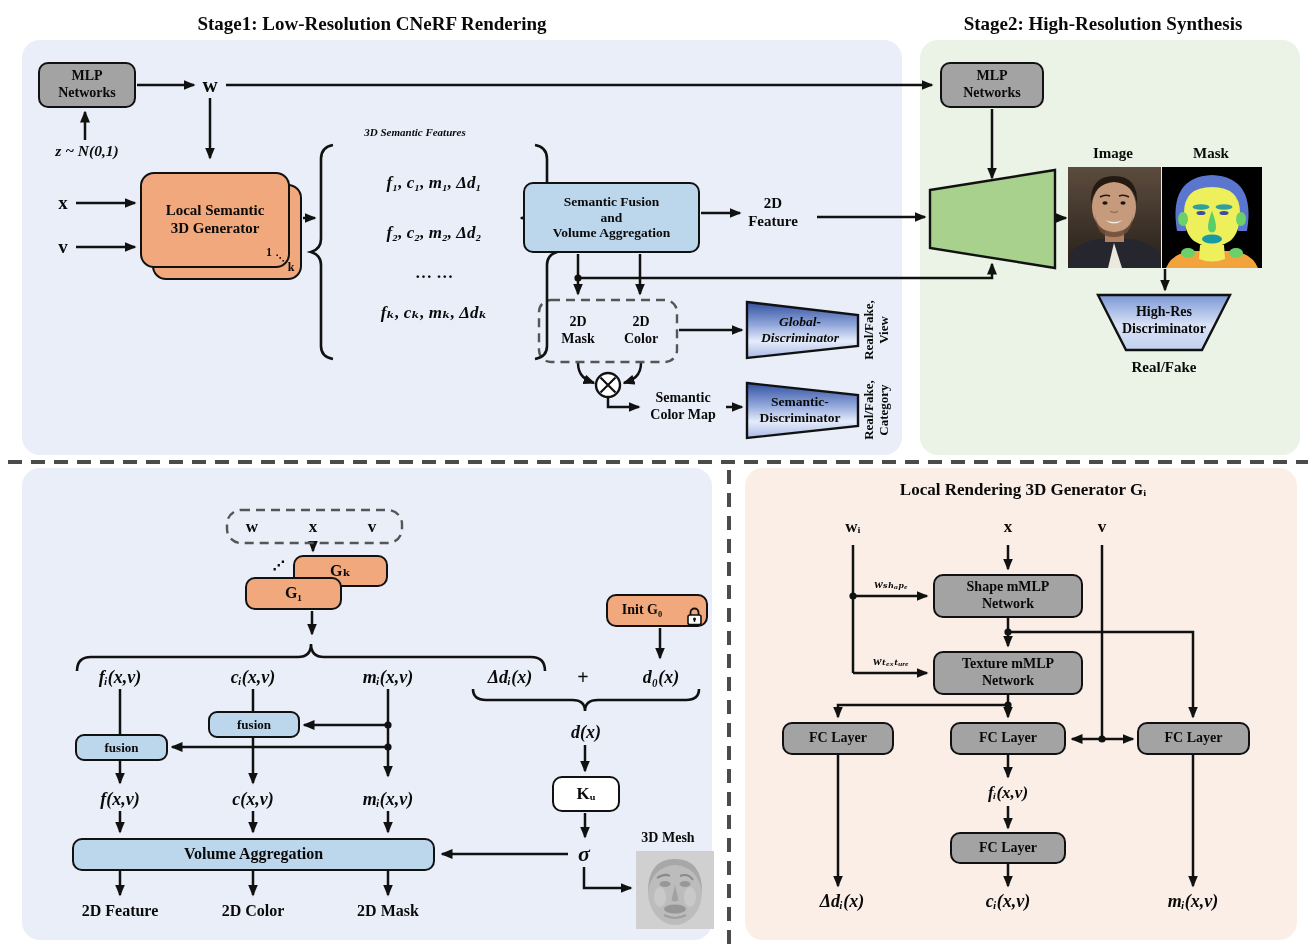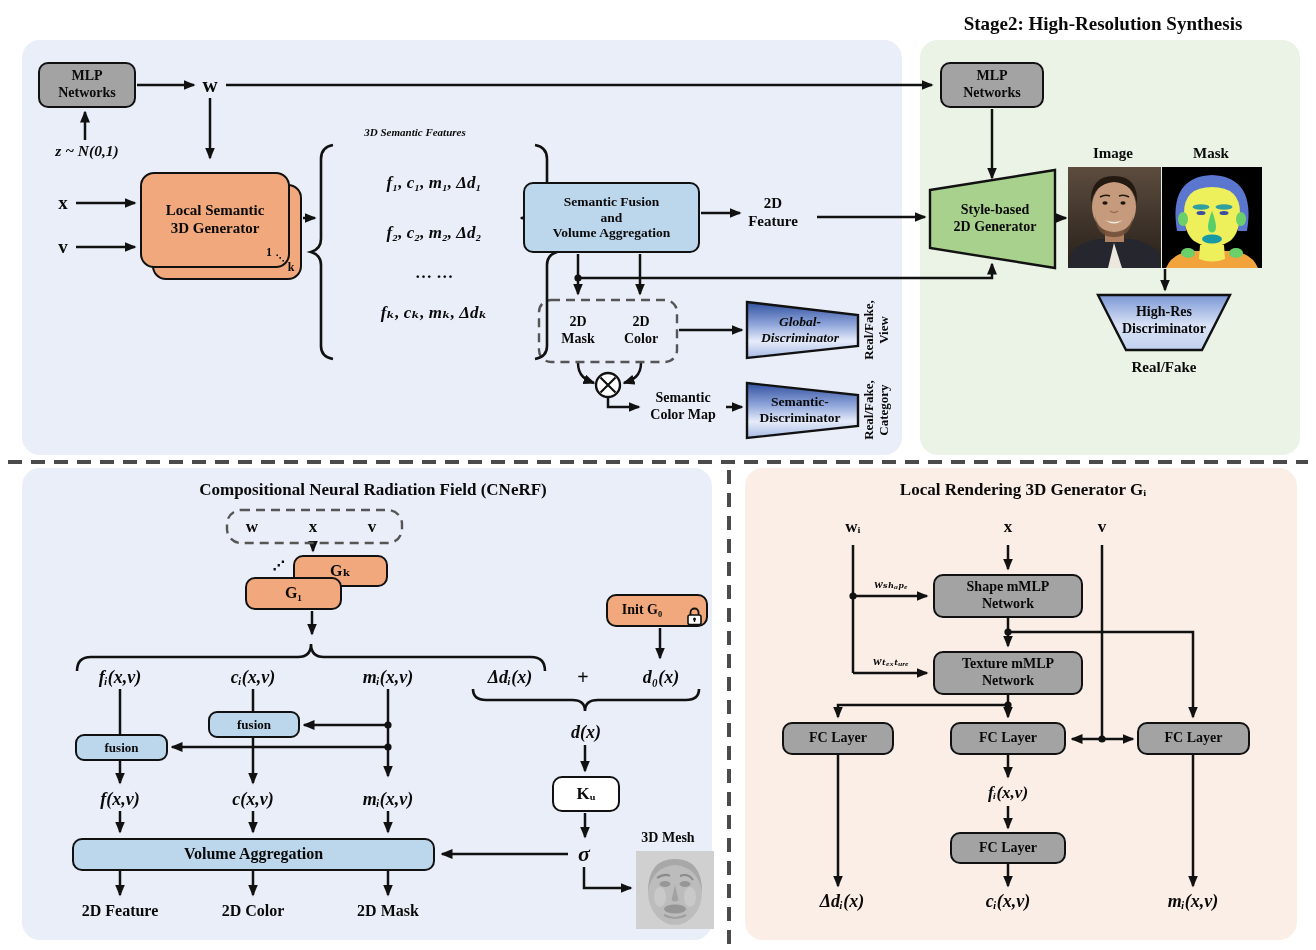--- a/index.html
+++ b/index.html
@@ -149,22 +149,22 @@
       <circle cx="608" cy="385" r="12" fill="#fff" stroke="#111" stroke-width="2.4"></circle>
       <path d="M600.5,377.5 L615.5,392.5 M615.5,377.5 L600.5,392.5" stroke="#111" stroke-width="2.2"></path>
     </g>
 
     <polygon points="747,302 858,315 858,346 747,358" fill="url(#discGrad)" stroke="#111" stroke-width="2.4"></polygon>
     <polygon points="747,383 858,395 858,426 747,438" fill="url(#discGrad)" stroke="#111" stroke-width="2.4"></polygon>
     <polygon points="930,190 1055,170 1055,268 930,248" fill="#A9D18E" stroke="#111" stroke-width="2.4"></polygon>
     <polygon points="1098,295 1230,295 1202,350 1126,350" fill="url(#hrGrad)" stroke="#111" stroke-width="2.4"></polygon>
   </svg>
 
+  <div class="lbl" style="left:172px;top:10px;width:400px;height:28px;font-size:19px;">Stage1: Low-Resolution CNeRF Rendering</div>
   <div class="lbl" style="left:903px;top:10px;width:400px;height:28px;font-size:19px;">Stage2: High-Resolution Synthesis</div>
-  <div class="lbl" style="left:73px;top:477px;width:600px;height:26px;font-size:17px;">Compositional Neural Radiation Field (CNeRF)</div>
   <div class="lbl" style="left:748px;top:477px;width:550px;height:26px;font-size:17px;">Local Rendering 3D Generator Gᵢ</div>
 
   <div class="box yellow" style="left:38px;top:62px;width:98px;height:46px;font-size:14px;">MLP
 Networks</div>
   <div class="lbl" style="left:25px;top:141px;width:124px;height:20px;font-size:15.5px;font-style:italic;">z ~ N(0,1)</div>
   <div class="lbl" style="left:193px;top:72px;width:34px;height:26px;font-size:21px;">w</div>
   <div class="lbl" style="left:46px;top:192px;width:34px;height:22px;font-size:19px;">x</div>
   <div class="lbl" style="left:46px;top:236px;width:34px;height:22px;font-size:19px;">v</div>
 
   <div class="box orange" style="left:152px;top:184px;width:150px;height:96px;"></div>
@@ -196,22 +196,20 @@
 View</div>
   <div class="lbl" style="left:641px;top:385px;width:84px;height:44px;font-size:14px;">Semantic
 Color Map</div>
   <div class="lbl" style="left:750px;top:385px;width:100px;height:50px;font-size:13.5px;">Semantic-
 Discriminator</div>
   <div class="lbl vlab" style="left:826px;top:390px;width:100px;height:40px;font-size:13px;">Real/Fake,
 Category</div>
 
   <div class="box yellow" style="left:940px;top:62px;width:104px;height:46px;font-size:14px;">MLP
 Networks</div>
-  <div class="lbl" style="left:933px;top:198px;width:124px;height:42px;font-size:14px;">Style-based
-2D Generator</div>
   <div class="lbl" style="left:1073px;top:144px;width:80px;height:20px;font-size:15px;">Image</div>
   <div class="lbl" style="left:1171px;top:144px;width:80px;height:20px;font-size:15px;">Mask</div>
 
   <svg class="abs" style="left:1068px;top:167px;" width="93" height="101" viewBox="0 0 93 101">
     <defs>
         <linearGradient id="fbg" x1="0" y1="0" x2="0" y2="1">
           <stop offset="0" stop-color="#5c4c3e"></stop>
           <stop offset="1" stop-color="#27201a"></stop>
         </linearGradient>
       </defs>

